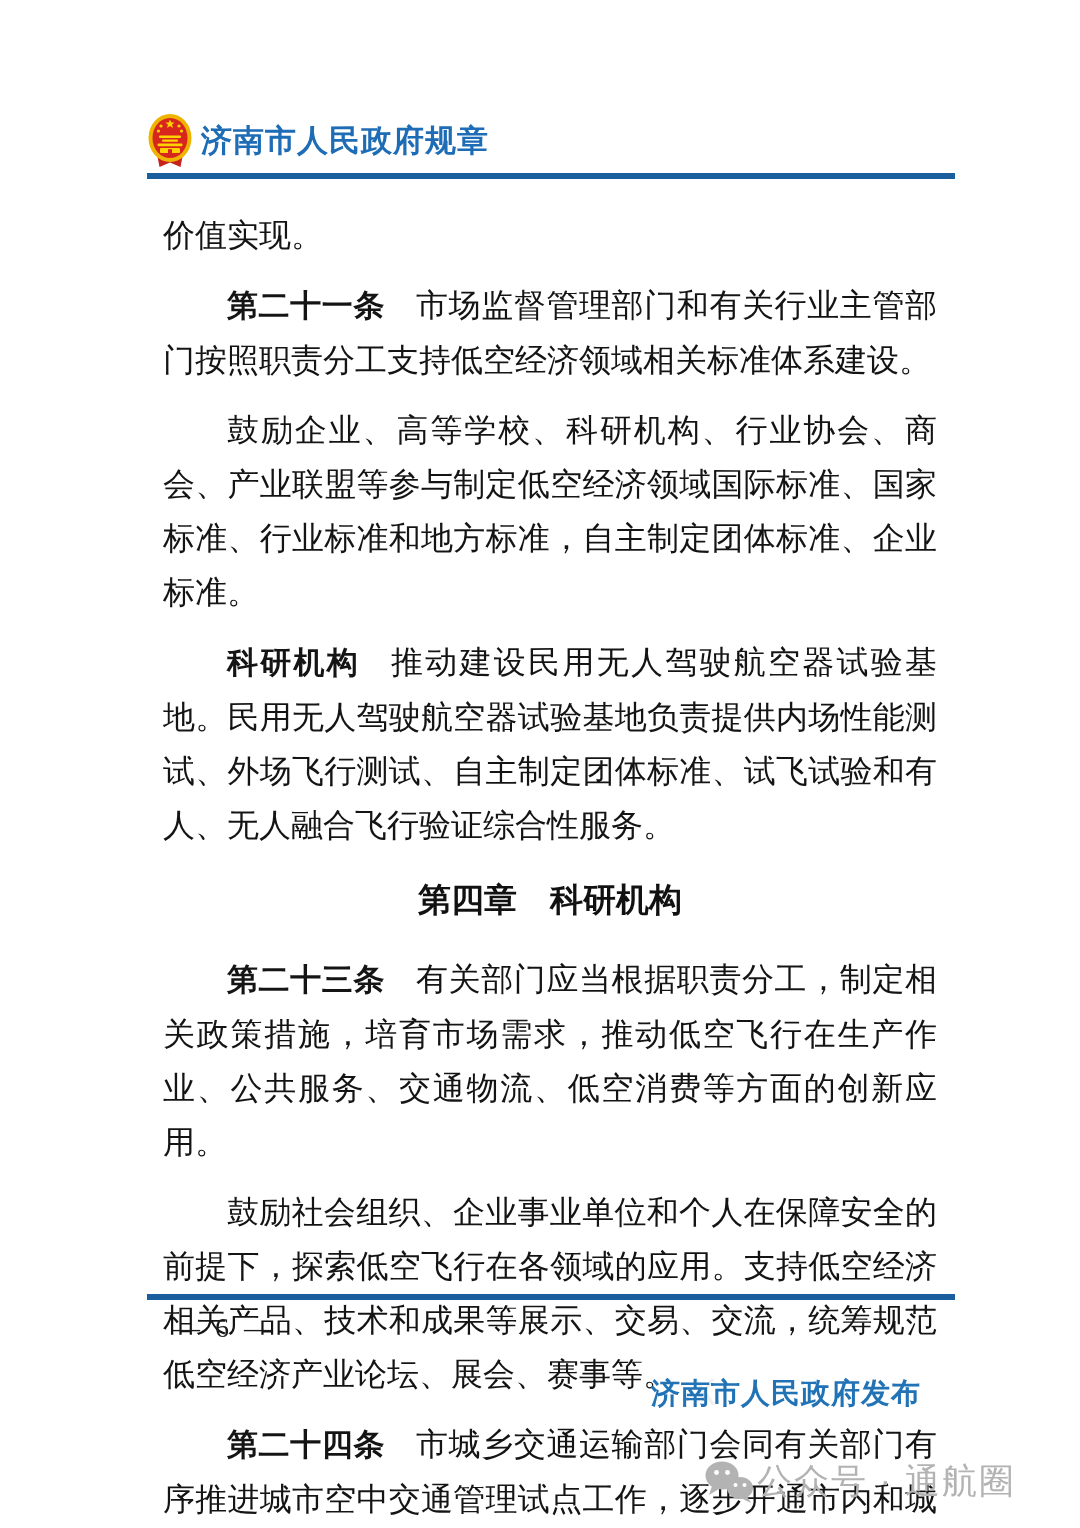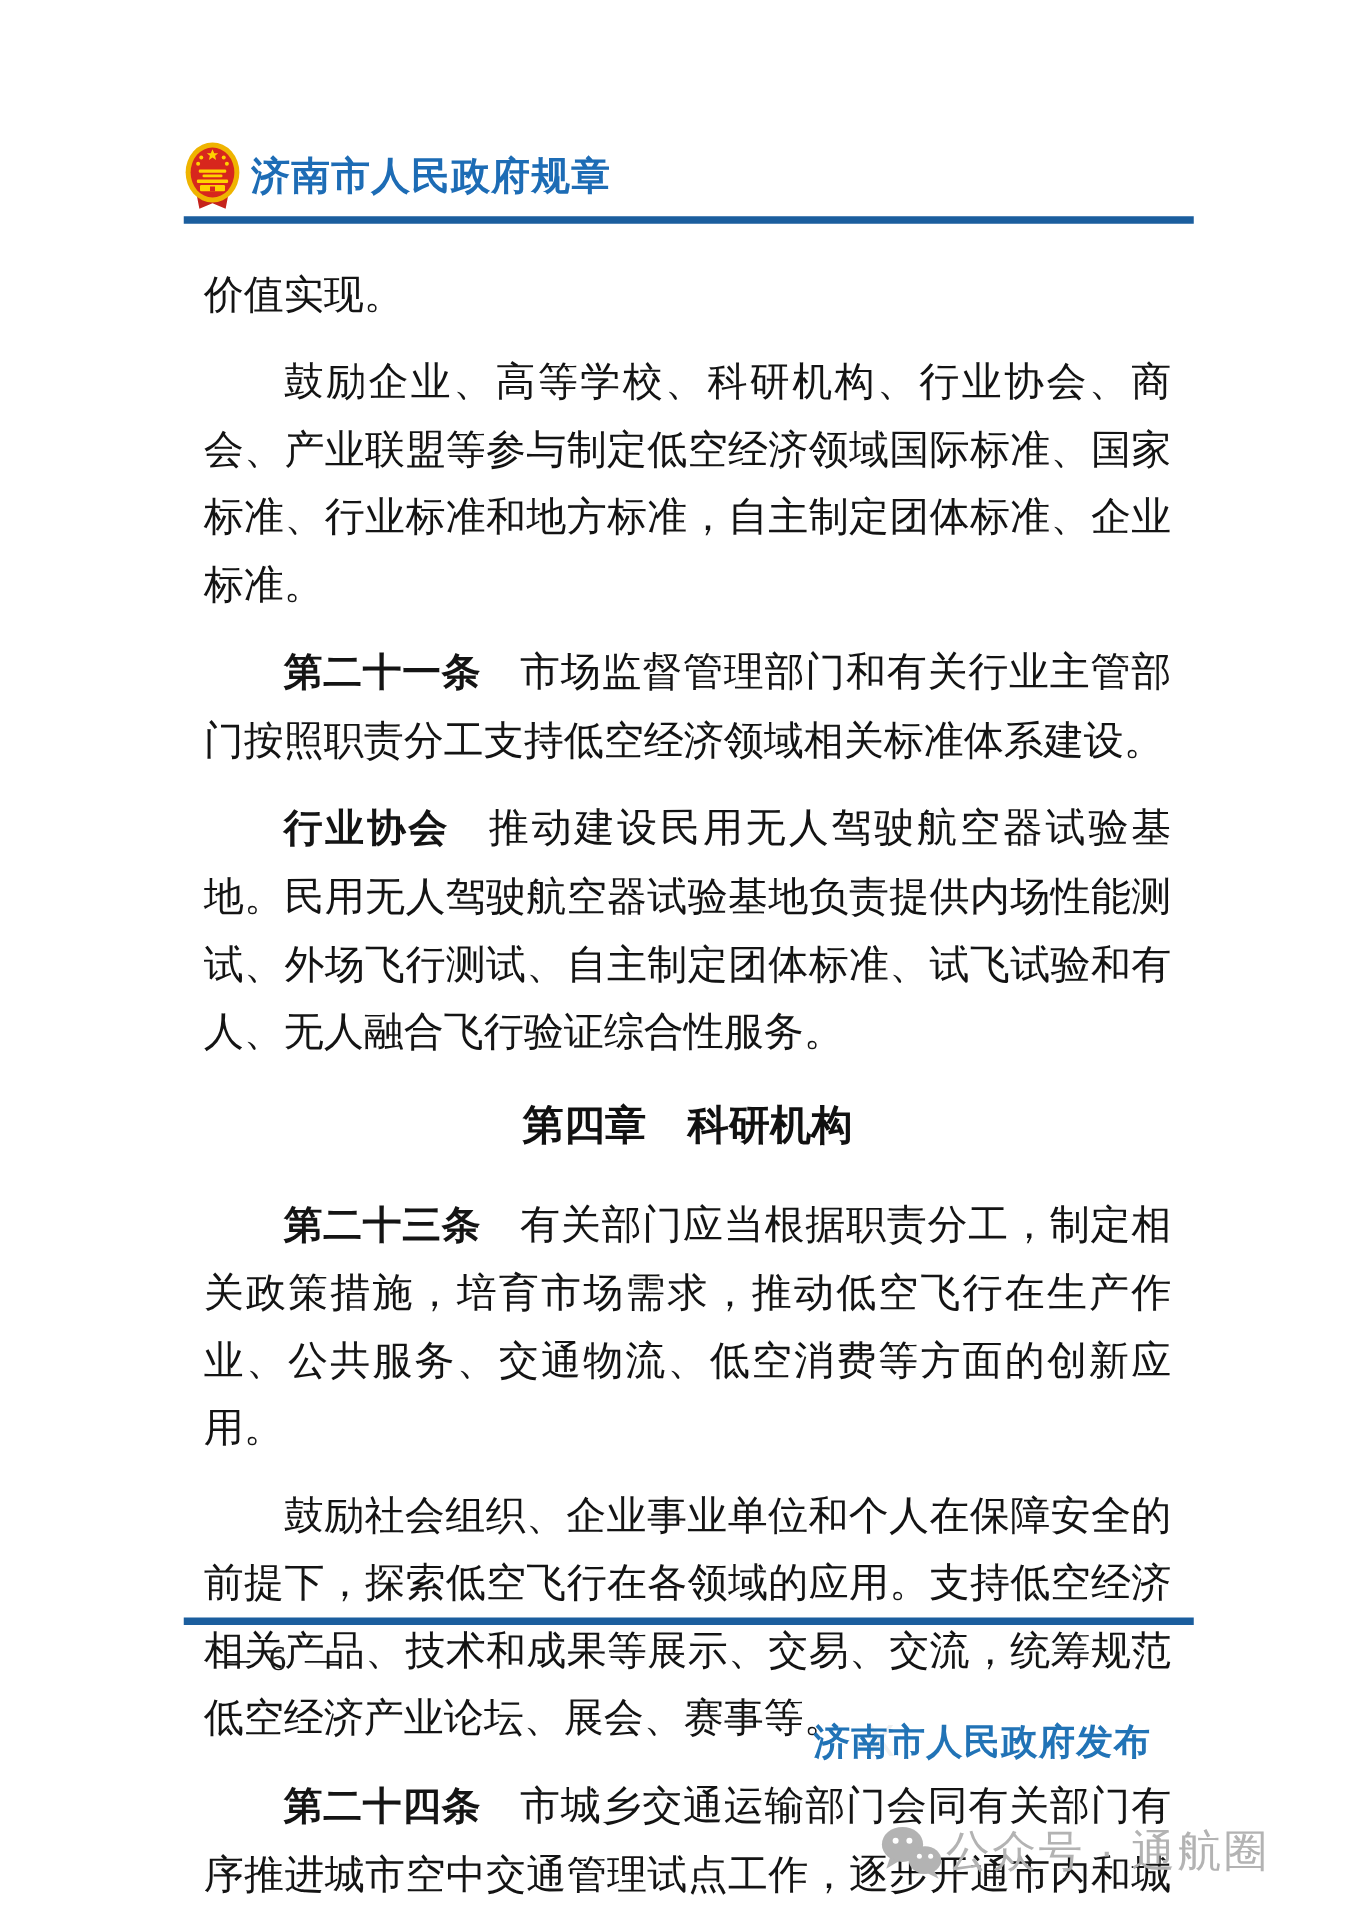--- a/index.html
+++ b/index.html
@@ -85,25 +85,25 @@
         <rect x="21" y="36.2" width="4" height="3.8" fill="#d7261d"></rect>
       </svg>
       <h1 class="header-title">济南市人民政府规章</h1>
     </div>
     <div class="rule"></div>
   </div>
 
   <main class="doc-body">
     <p class="para no-indent"><span>价值实现。</span></p>
 
+    <p class="para"><span class="lead">第二十一条</span><span>市场监督管理部门和有关行业主管部门按照职责分工支持低空经济领域相关标准体系建设。</span></p>
+
     <p class="para"><span>鼓励企业、高等学校、科研机构、行业协会、商会、产业联盟等参与制定低空经济领域国际标准、国家标准、行业标准和地方标准，自主制定团体标准、企业标准。</span></p>
 
-    <p class="para"><span class="lead">第二十一条</span><span>市场监督管理部门和有关行业主管部门按照职责分工支持低空经济领域相关标准体系建设。</span></p>
-
-    <p class="para"><span class="lead">行业协会</span><span>推动建设民用无人驾驶航空器试验基地。民用无人驾驶航空器试验基地负责提供内场性能测试、外场飞行测试、自主制定团体标准、试飞试验和有人、无人融合飞行验证综合性服务。</span></p>
+    <p class="para"><span class="lead">科研机构</span><span>推动建设民用无人驾驶航空器试验基地。民用无人驾驶航空器试验基地负责提供内场性能测试、外场飞行测试、自主制定团体标准、试飞试验和有人、无人融合飞行验证综合性服务。</span></p>
 
     <h2 class="chapter">第四章　科研机构</h2>
 
     <p class="para"><span class="lead">第二十三条</span><span>有关部门应当根据职责分工，制定相关政策措施，培育市场需求，推动低空飞行在生产作业、公共服务、交通物流、低空消费等方面的创新应用。</span></p>
 
     <p class="para"><span>鼓励社会组织、企业事业单位和个人在保障安全的前提下，探索低空飞行在各领域的应用。支持低空经济相关产品、技术和成果等展示、交易、交流，统筹规范低空经济产业论坛、展会、赛事等。</span></p>
 
     <p class="para"><span class="lead">第二十四条</span><span>市城乡交通运输部门会同有关部门有序推进城市空中交通管理试点工作，逐步开通市内和城际等低空客运航</span></p>
   </main>
 

